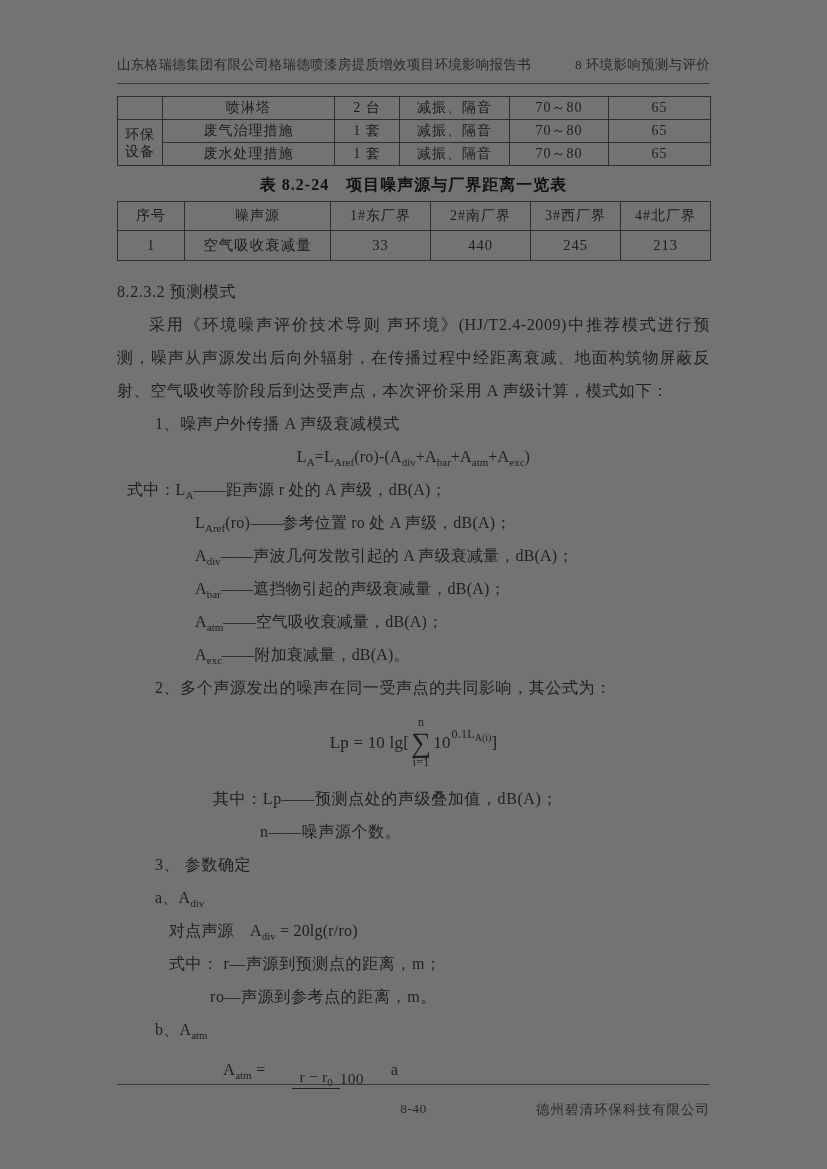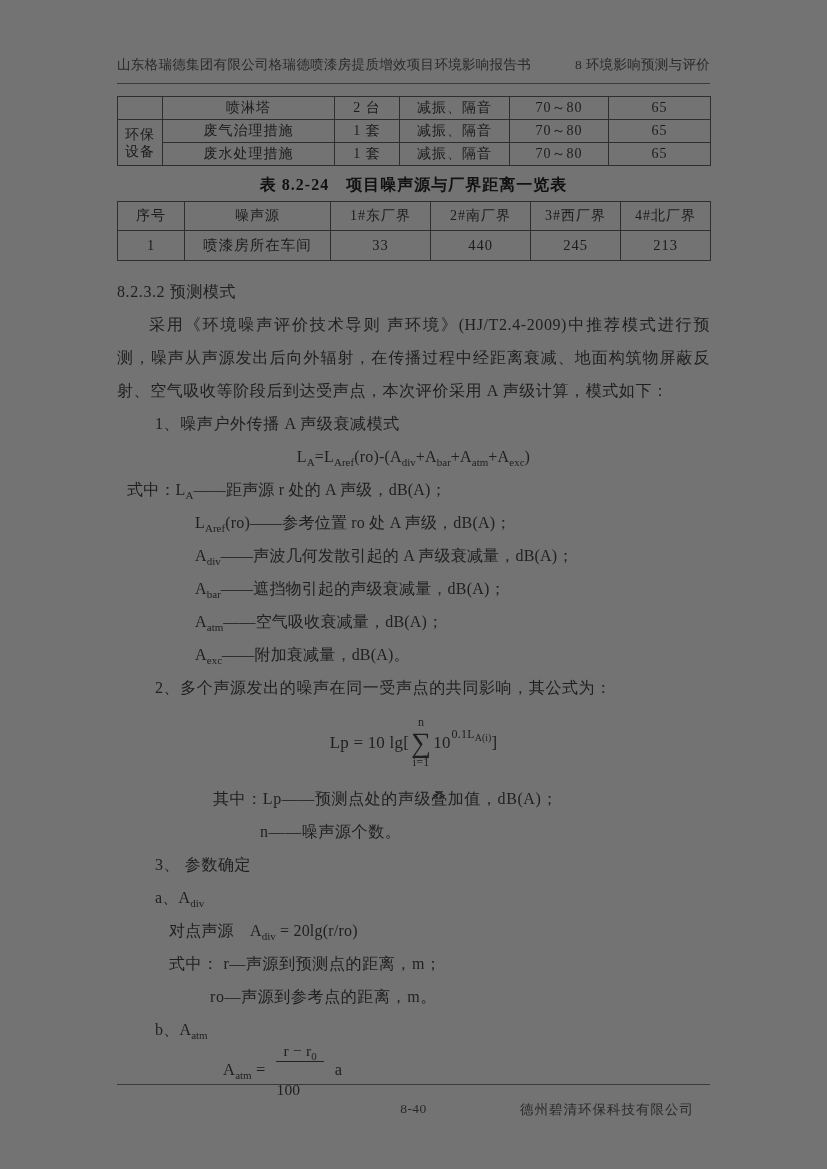--- a/index.html
+++ b/index.html
@@ -103,42 +103,41 @@
 
   
   .aatm-block {
     height: 48px;
     display: flex;
     align-items: center;
     font-size: 16.5px;
   }
   .frac {
     display: inline-flex;
-    flex-direction: column;
-    align-items: flex-start;
-    margin: 0 0;
+    align-items: flex-end;
+    margin: 0 16px;
     line-height: 1.25;
     font-size: 15.5px;
   }
   .frac-num { border-bottom: 1.4px solid #222; padding: 0 7px 1px; }
   .frac-den { padding-top: 18px; }
 
   
   .doc-footer {
     position: absolute;
     left: 117px;
     right: 117px;
     bottom: 52px;
     border-top: 1px solid #3a3a3a;
     padding-top: 16px;
     font-size: 13.5px;
     color: #2a2a2a;
   }
   .footer-inner { position: relative; text-align: center; letter-spacing: 0.5px; }
-  .footer-company { position: absolute; right: 16px; top: 0; letter-spacing: 1px; }
+  .footer-company { position: absolute; right: 0; top: 0; letter-spacing: 1px; }
 </style>
 </head>
 <body>
 
 <div class="page">
   <div class="content">
 
     <div class="doc-header">
       <span>山东格瑞德集团有限公司格瑞德喷漆房提质增效项目环境影响报告书</span>
       <span>8 环境影响预测与评价</span>
@@ -196,21 +195,21 @@
           <tr>
         <th>序号</th>
         <th>噪声源</th>
         <th>1#东厂界</th>
         <th>2#南厂界</th>
         <th>3#西厂界</th>
         <th>4#北厂界</th>
       </tr>
       <tr>
         <td>1</td>
-        <td>喷漆房所在车间</td>
+        <td>空气吸收衰减量</td>
         <td>33</td>
         <td>440</td>
         <td>245</td>
         <td>213</td>
       </tr>
     </tbody>
       </table>
 
     <div class="line section-heading">8.2.3.2 预测模式</div>
 

